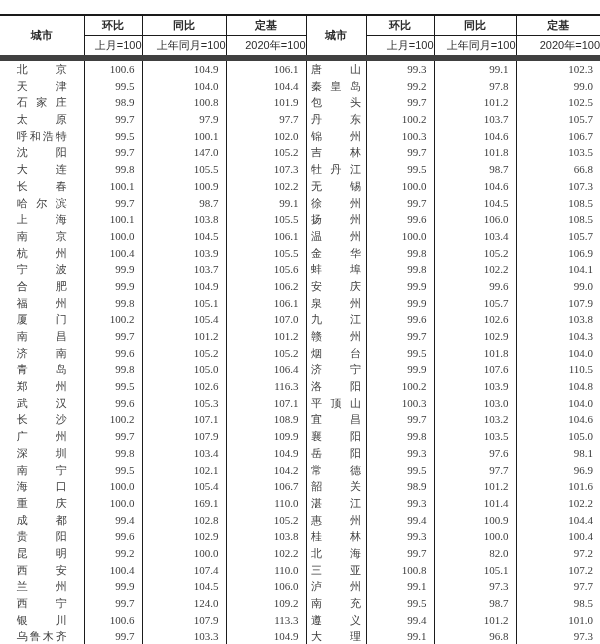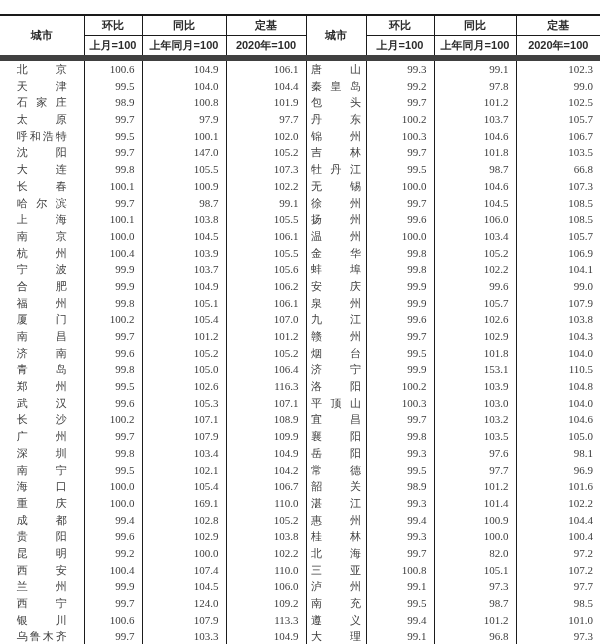--- a/index.html
+++ b/index.html
@@ -11,21 +11,21 @@
     border-collapse:collapse; table-layout:fixed; width:600px;
     margin-top:14px;
     border-top:2px solid #1a1a1a; border-bottom:2px solid #1a1a1a;
   }
   .pit th {
     font-family:"Liberation Sans","DejaVu Sans",sans-serif;
     font-weight:bold; font-size:11px; color:#2b2b2b;
     padding:0; height:19px; line-height:19px; text-align:center;
     white-space:nowrap; overflow:hidden;
   }
-  .pit thead .base { font-weight:bold; }
+  .pit thead .base { font-weight:normal;text-align:right; }
   .pit td {
     font-size:11px; padding:0; height:16.68px; line-height:16.68px;
     white-space:nowrap; overflow:hidden;
   }
   .bl  { border-left:1px solid #1b1b1b; }
   .grp { border-bottom:1px solid #1b1b1b; }
   .hdrbot { border-bottom:6px solid #404040; }
   .pit td.num { text-align:right; padding-right:7px; }
   .pit td.city { text-align:center; }
   .cname {
@@ -248,21 +248,21 @@
         <td class="num bl">101.8</td>
         <td class="num bl">104.0</td>
       </tr>
       <tr>
         <td class="city"><span class="cname">青　岛</span></td>
         <td class="num bl">99.8</td>
         <td class="num bl">105.0</td>
         <td class="num bl">106.4</td>
         <td class="city bl"><span class="cname">济　宁</span></td>
         <td class="num bl">99.9</td>
-        <td class="num bl">153.1</td>
+        <td class="num bl">107.6</td>
         <td class="num bl">110.5</td>
       </tr>
       <tr>
         <td class="city"><span class="cname">郑　州</span></td>
         <td class="num bl">99.5</td>
         <td class="num bl">102.6</td>
         <td class="num bl">116.3</td>
         <td class="city bl"><span class="cname">洛　阳</span></td>
         <td class="num bl">100.2</td>
         <td class="num bl">103.9</td>

